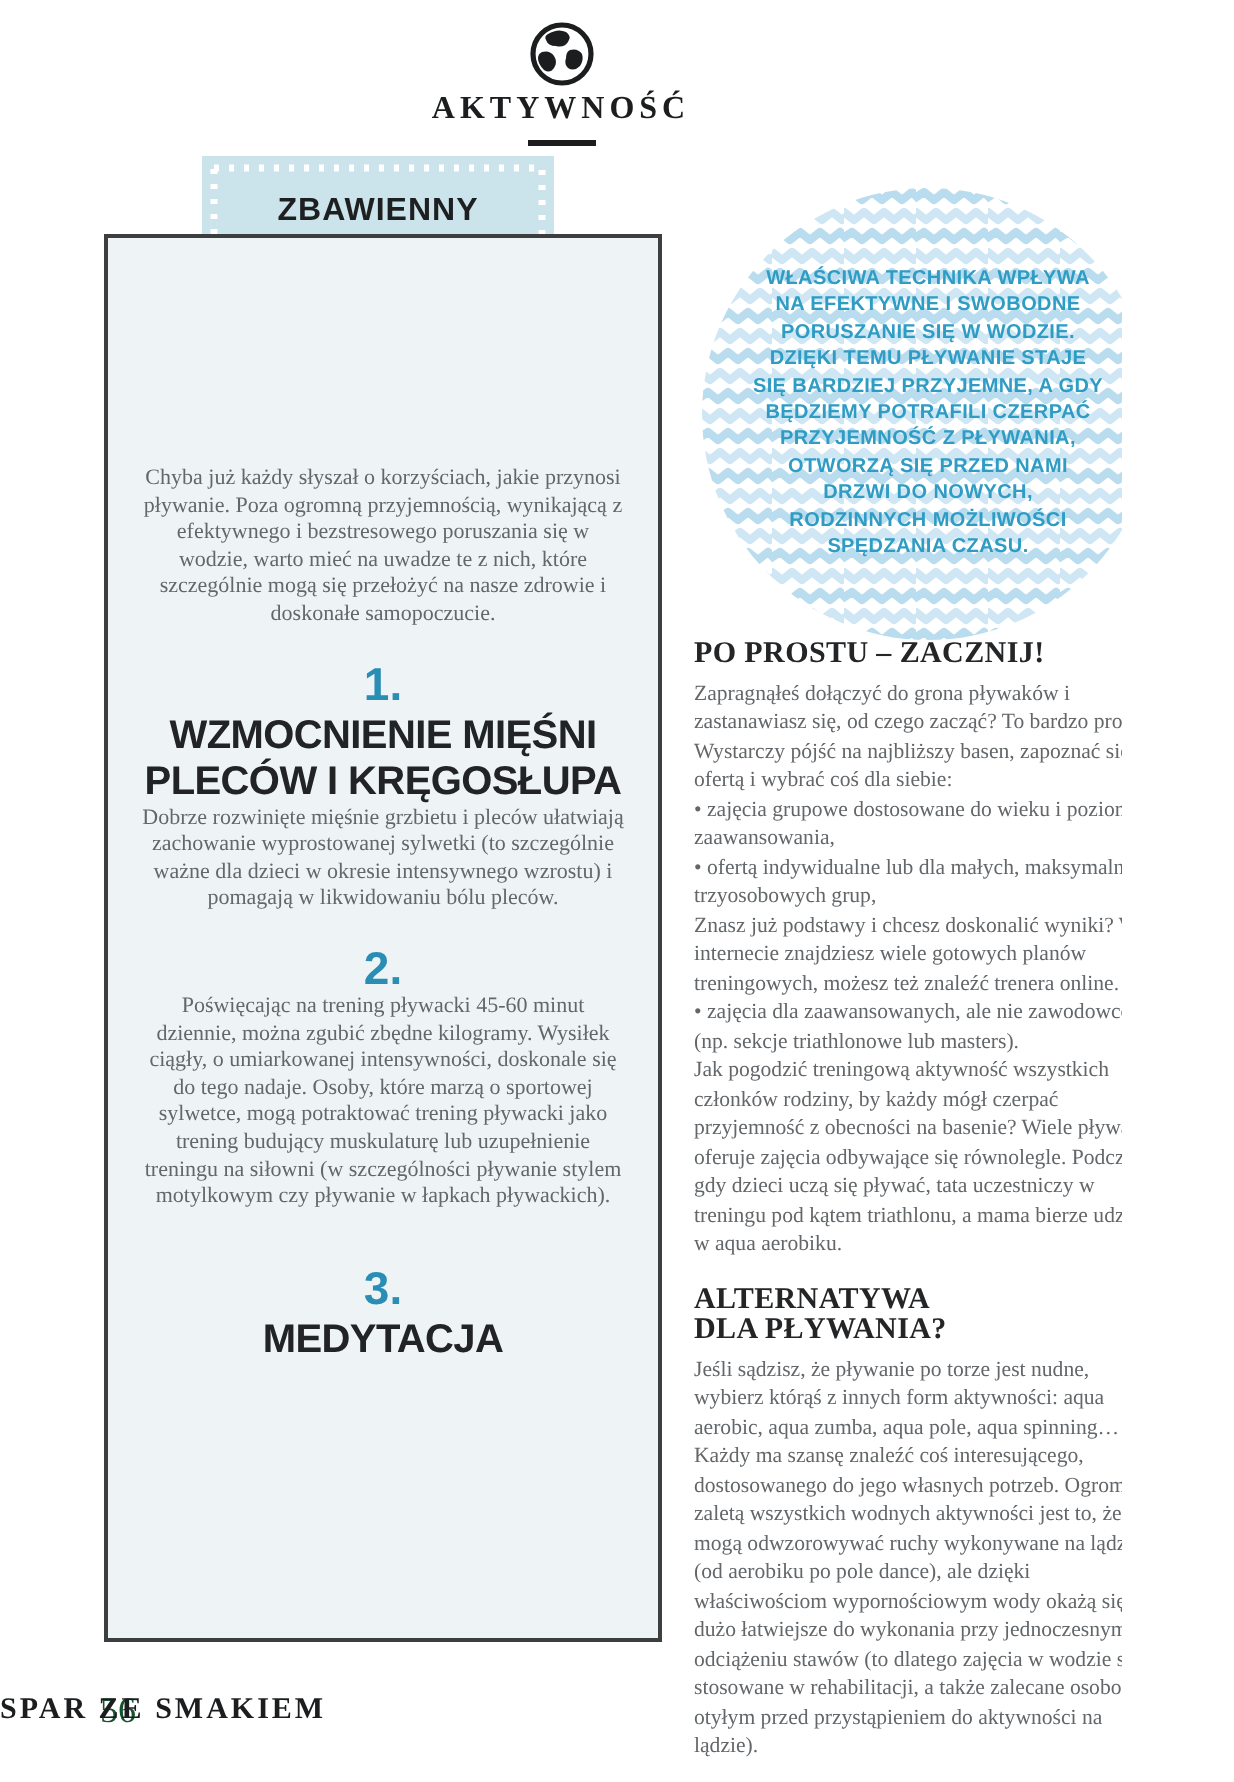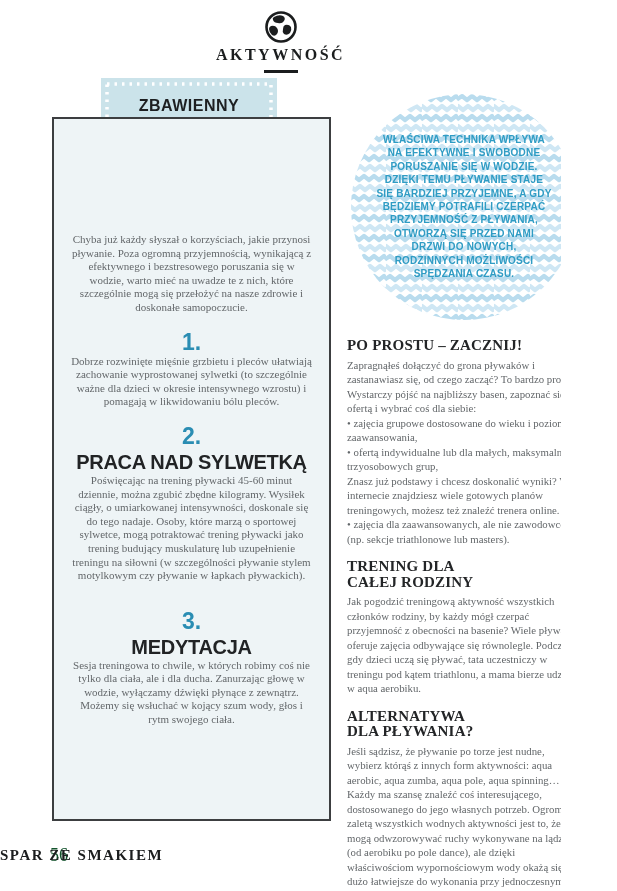--- a/index.html
+++ b/index.html
@@ -38,21 +38,21 @@
   .wave-circle svg{position:absolute;left:0;top:0;}
   .circle-note{position:absolute;left:26px;top:40px;width:176px;text-align:center;
                font-family:"Liberation Sans",sans-serif;font-weight:700;font-size:10px;
                line-height:13.4px;color:#2f9cc4;letter-spacing:.2px;}
 
   
   .right-col{position:absolute;left:347px;top:320px;width:233px;}
   .r-title{font-family:"Liberation Serif",serif;font-weight:700;font-size:15px;
            line-height:15.5px;color:#232527;letter-spacing:.2px;white-space:pre-line;
            margin:13px 0 4px;}
-  .r-title.first{margin-top:18px;}
+  .r-title.first{margin-top:0;}
   .r-p{font-size:10.8px;line-height:14.5px;color:#63676a;margin:0;}
 
   
   .page-num{position:absolute;left:50px;top:845px;font-size:18px;color:#14532d;}
   .brand{position:absolute;left:0;top:847px;width:100%;
          font-family:"Liberation Serif",serif;font-weight:700;font-size:15px;
          letter-spacing:1.5px;color:#1b1d1e;}
 </style>
 </head>
 <body>
@@ -80,33 +80,32 @@
       <div class="badge-l2">WPŁYW</div>
       <div class="badge-l3">PŁYWANIA</div>
     </div>
   </div>
 
   <div class="left-box">
     <p class="intro">Chyba już każdy słyszał o korzyściach, jakie przynosi pływanie. Poza ogromną przyjemnością, wynikającą z efektywnego i bezstresowego poruszania się w wodzie, warto mieć na uwadze te z nich, które szczególnie mogą się przełożyć na nasze zdrowie i doskonałe samopoczucie.</p>
 
     <div class="sec">
       <div class="sec-num">1.</div>
+      <div class="sec-title">WZMOCNIENIE MIĘŚNI PLECÓW I KRĘGOSŁUPA</div>
       <p class="sec-body">Dobrze rozwinięte mięśnie grzbietu i pleców ułatwiają zachowanie wyprostowanej sylwetki (to szczególnie ważne dla dzieci w okresie intensywnego wzrostu) i pomagają w likwidowaniu bólu pleców.</p>
     </div>
 
     <div class="sec">
       <div class="sec-num">2.</div>
-      <div class="sec-title">PRACA NAD SYLWETKĄ</div>
       <p class="sec-body">Poświęcając na trening pływacki 45-60 minut dziennie, można zgubić zbędne kilogramy. Wysiłek ciągły, o umiarkowanej intensywności, doskonale się do tego nadaje. Osoby, które marzą o sportowej sylwetce, mogą potraktować trening pływacki jako trening budujący muskulaturę lub uzupełnienie treningu na siłowni (w szczególności pływanie stylem motylkowym czy pływanie w łapkach pływackich).</p>
     </div>
 
     <div class="sec last">
       <div class="sec-num">3.</div>
       <div class="sec-title">MEDYTACJA</div>
-      <p class="sec-body">Sesja treningowa to chwile, w których robimy coś nie tylko dla ciała, ale i dla ducha. Zanurzając głowę w wodzie, wyłączamy dźwięki płynące z zewnątrz. Możemy się wsłuchać w kojący szum wody, głos i rytm swojego ciała.</p>
     </div>
   </div>
 
   <div class="wave-circle">
     <svg width="228" height="228" viewBox="0 0 228 228">
       <defs>
         <pattern id="waves" width="36" height="20" patternUnits="userSpaceOnUse">
           <path d="M-2 7 L4 3 L9 7 L14 3 L19 7 L24 3 L29 7 L34 3 L38 7" stroke="#b9dcee" stroke-width="4.2" fill="none" stroke-linecap="round" stroke-linejoin="round"></path>
           <path d="M-6 17 L0 13 L5 17 L10 13 L15 17 L20 13 L25 17 L30 13 L35 17 L40 13" stroke="#cfe7f4" stroke-width="4.2" fill="none" stroke-linecap="round" stroke-linejoin="round"></path>
         </pattern>
@@ -117,22 +116,20 @@
   </div>
 
   <div class="right-col">
     <div class="r-title first">PO PROSTU – ZACZNIJ!</div>
     <p class="r-p">Zapragnąłeś dołączyć do grona pływaków i zastanawiasz się, od czego zacząć? To bardzo proste! Wystarczy pójść na najbliższy basen, zapoznać się z ofertą i wybrać coś dla siebie:</p>
     <p class="r-p">• zajęcia grupowe dostosowane do wieku i poziomu zaawansowania,</p>
     <p class="r-p">• ofertą indywidualne lub dla małych, maksymalnie trzyosobowych grup,</p>
     <p class="r-p">Znasz już podstawy i chcesz doskonalić wyniki? W internecie znajdziesz wiele gotowych planów treningowych, możesz też znaleźć trenera online.</p>
     <p class="r-p">• zajęcia dla zaawansowanych, ale nie zawodowców (np. sekcje triathlonowe lub masters).</p>
 
-    <div class="r-title">TRENING DLA
-CAŁEJ RODZINY</div>
     <p class="r-p">Jak pogodzić treningową aktywność wszystkich członków rodziny, by każdy mógł czerpać przyjemność z obecności na basenie? Wiele pływalni oferuje zajęcia odbywające się równolegle. Podczas gdy dzieci uczą się pływać, tata uczestniczy w treningu pod kątem triathlonu, a mama bierze udział w aqua aerobiku.</p>
 
     <div class="r-title">ALTERNATYWA
 DLA PŁYWANIA?</div>
     <p class="r-p">Jeśli sądzisz, że pływanie po torze jest nudne, wybierz którąś z innych form aktywności: aqua aerobic, aqua zumba, aqua pole, aqua spinning… Każdy ma szansę znaleźć coś interesującego, dostosowanego do jego własnych potrzeb. Ogromną zaletą wszystkich wodnych aktywności jest to, że mogą odwzorowywać ruchy wykonywane na lądzie (od aerobiku po pole dance), ale dzięki właściwościom wypornościowym wody okażą się dużo łatwiejsze do wykonania przy jednoczesnym odciążeniu stawów (to dlatego zajęcia w wodzie są stosowane w rehabilitacji, a także zalecane osobom otyłym przed przystąpieniem do aktywności na lądzie).</p>
   </div>
 
   <div class="page-num">56</div>
   <div class="brand">SPAR ZE SMAKIEM</div>
 

